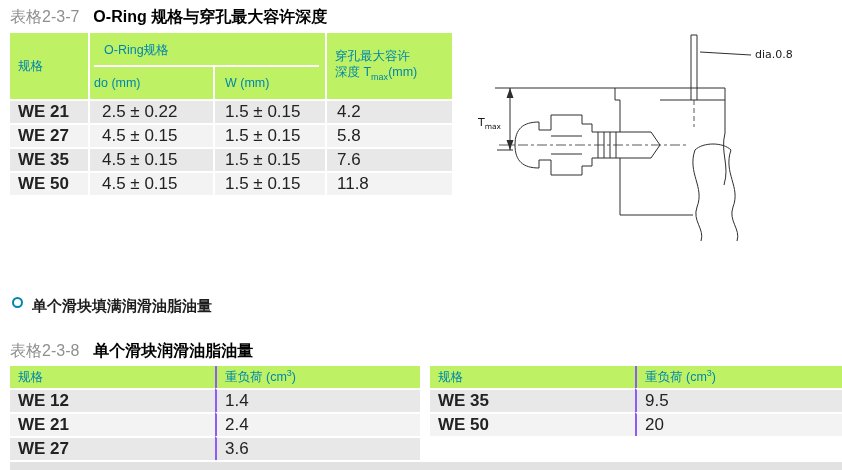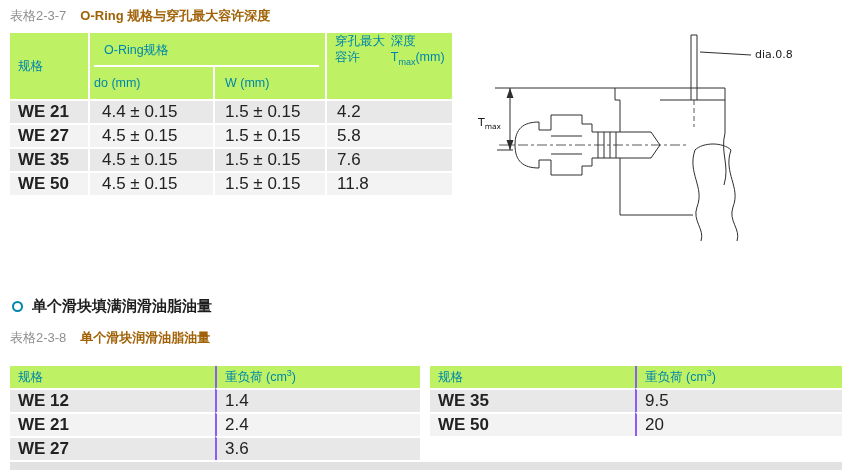--- a/index.html
+++ b/index.html
@@ -1,55 +1,55 @@
 <!DOCTYPE html>
 <html><head>
 <meta charset="utf-8">
 <style>
   html,body{margin:0;padding:0}
   body{width:842px;height:470px;position:relative;overflow:hidden;background:#fff;
        font-family:"Liberation Sans","DejaVu Sans",sans-serif;color:#222}
 
-  .caption{position:absolute;left:10px;font-size:13px;display:flex;gap:14px;align-items:baseline}
+  .caption{position:absolute;left:10px;font-size:16px;display:flex;gap:14px;align-items:baseline}
   .caption .tag{color:#8f8f8f}
-  .caption .cap-title{font-weight:bold;color:#a16207}
+  .caption .cap-title{font-weight:bold;color:#000000}
   #cap1{top:7px}
-  #cap2{top:329px}
+  #cap2{top:341px}
 
   
   #t1{position:absolute;left:10px;top:33px}
   .grid1{display:grid;grid-template-columns:78px 125px 112px 127px;
          grid-template-rows:34px 32px 24px 24px 24px 24px}
   .cell{box-sizing:border-box;display:flex;align-items:center;padding-left:10px;font-size:17px}
   .hc{background:#bef264;color:#0086ac;font-weight:normal;font-size:12.5px}
   .h-spec{grid-column:1;grid-row:1/3;padding-left:8px}
   .h-oring{grid-column:2/4;grid-row:1;position:relative;padding-left:14px;border-left:2px solid #fff}
   .h-oring::after{content:"";position:absolute;left:4px;right:6px;bottom:0;height:2px;background:#fff}
   .h-do{grid-column:2;grid-row:2;border-left:2px solid #fff;padding-left:4px}
   .h-w{grid-column:3;grid-row:2;border-left:2px solid #fff}
-  .h-depth{grid-column:4;grid-row:1/3;border-left:2px solid #fff;flex-direction:row;
+  .h-depth{grid-column:4;grid-row:1/3;border-left:2px solid #fff;flex-direction:column;
            align-items:flex-start;justify-content:center;line-height:16px;padding-left:8px}
   .dc{border-top:2px solid #fff}
   .c1{grid-column:1;font-weight:bold;padding-left:8px}
   .c2{grid-column:2;border-left:2px solid #fff;padding-left:12px}
   .c3{grid-column:3;border-left:2px solid #fff}
   .c4{grid-column:4;border-left:2px solid #fff}
   .r0{grid-row:3}.r1{grid-row:4}.r2{grid-row:5}.r3{grid-row:6}
   .shade-a{background:#e8e8e8}.shade-b{background:#f3f3f3}
   sub{font-size:9px}
   sup{font-size:9px}
 
   
   #diagram{position:absolute;left:455px;top:5px;width:387px;height:238px}
   #diagram svg{display:block}
   .draw{stroke:#2e2e2e;stroke-width:1;fill:none}
   .dim-text{font-size:11px;fill:#1a1a1a;font-family:"DejaVu Sans",sans-serif}
 
   
-  #sec-head{position:absolute;left:12px;top:297px;display:flex;align-items:center;gap:9px}
+  #sec-head{position:absolute;left:12px;top:297px;display:flex;gap:9px}
   .bullet{width:7px;height:7px;border:2.5px solid #0086ac;border-radius:50%;display:inline-block}
   #sec-head .head-text{font-size:15px;font-weight:bold;color:#1d1d1d}
 
   
   .grid2{position:absolute;display:grid}
   #t2a{left:10px;top:366px;grid-template-columns:205px 205px;grid-template-rows:22px 24px 24px 24px}
   #t2b{left:430px;top:366px;grid-template-columns:205px 207px;grid-template-rows:22px 24px 24px}
   .g2h{grid-row:1}
   .g2r0{grid-row:2}.g2r1{grid-row:3}.g2r2{grid-row:4}
   .col1{grid-column:1;padding-left:8px}
@@ -72,21 +72,21 @@
       <span>O-Ring规格</span>
     </div>
     <div class="cell hc h-do">do (mm)</div>
     <div class="cell hc h-w">W (mm)</div>
     <div class="cell hc h-depth">
       <div>穿孔最大容许</div>
       <div><span>深度 T</span><sub>max</sub><span>(mm)</span></div>
     </div>
 
     <div class="cell dc c1 r0 shade-a spec">WE 21</div>
-    <div class="cell dc c2 r0 shade-a">4.4 ± 0.15</div>
+    <div class="cell dc c2 r0 shade-a">2.5 ± 0.22</div>
     <div class="cell dc c3 r0 shade-a">1.5 ± 0.15</div>
     <div class="cell dc c4 r0 shade-a">4.2</div>
 
     <div class="cell dc c1 r1 shade-b spec">WE 27</div>
     <div class="cell dc c2 r1 shade-b">4.5 ± 0.15</div>
     <div class="cell dc c3 r1 shade-b">1.5 ± 0.15</div>
     <div class="cell dc c4 r1 shade-b">5.8</div>
 
     <div class="cell dc c1 r2 shade-a spec">WE 35</div>
     <div class="cell dc c2 r2 shade-a">4.5 ± 0.15</div>

